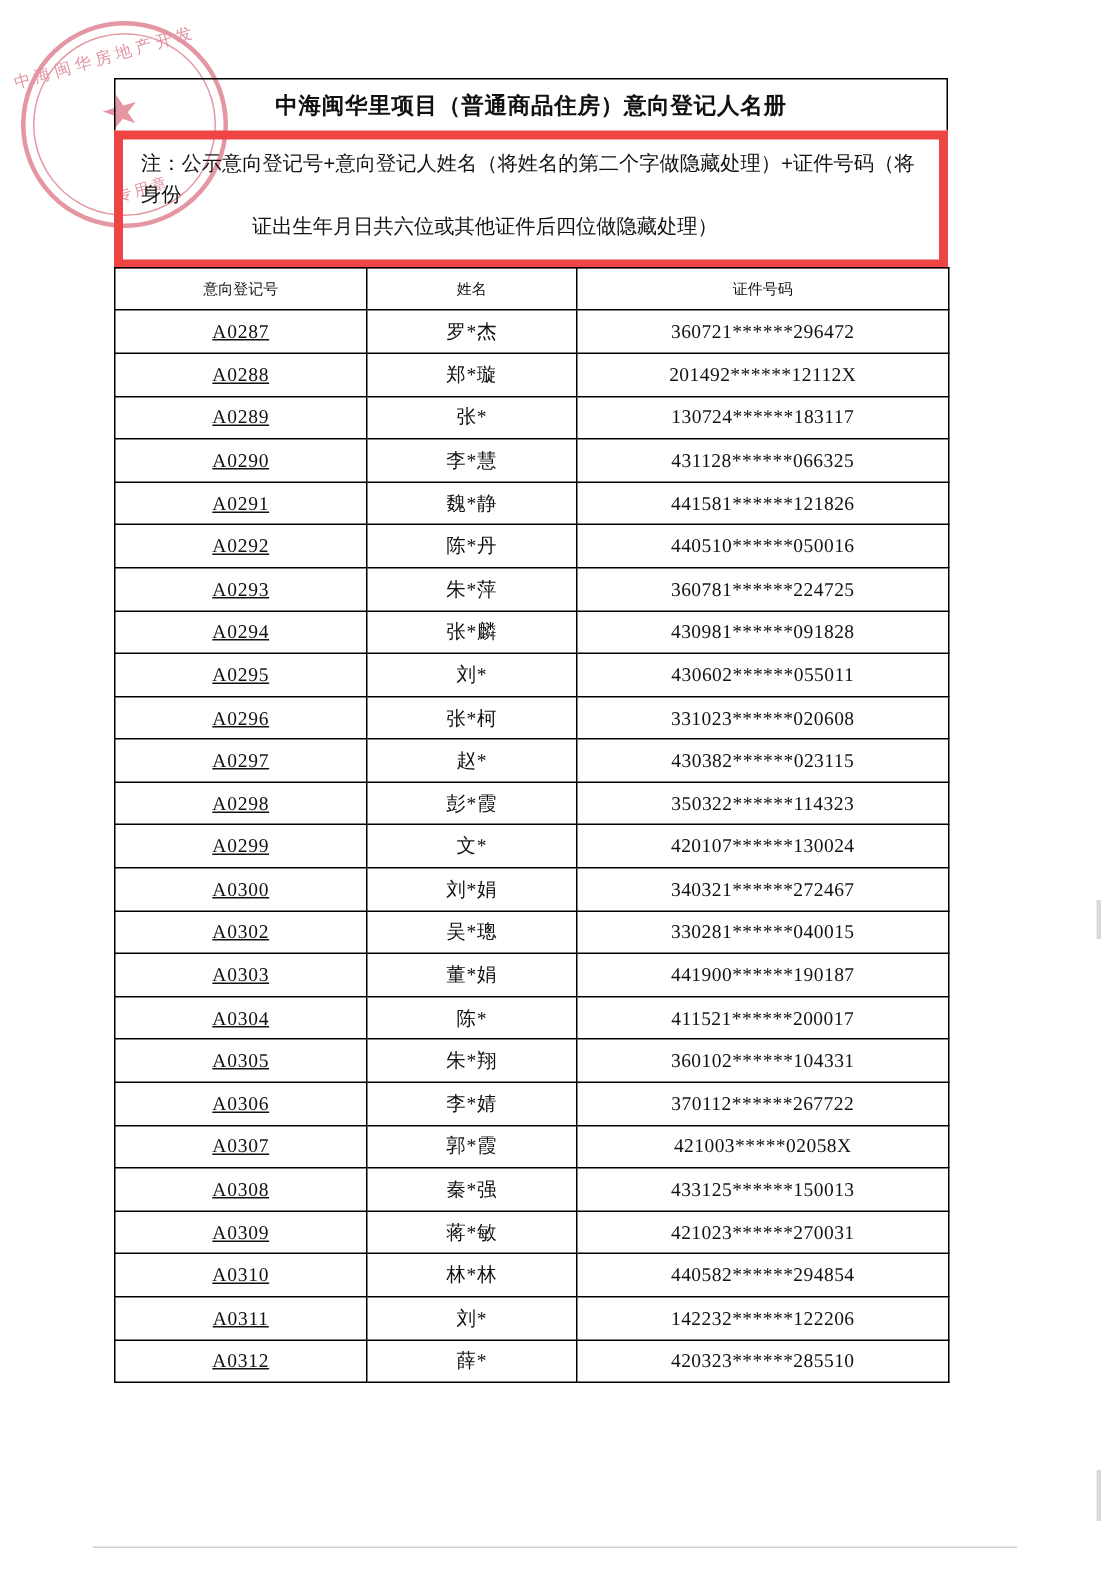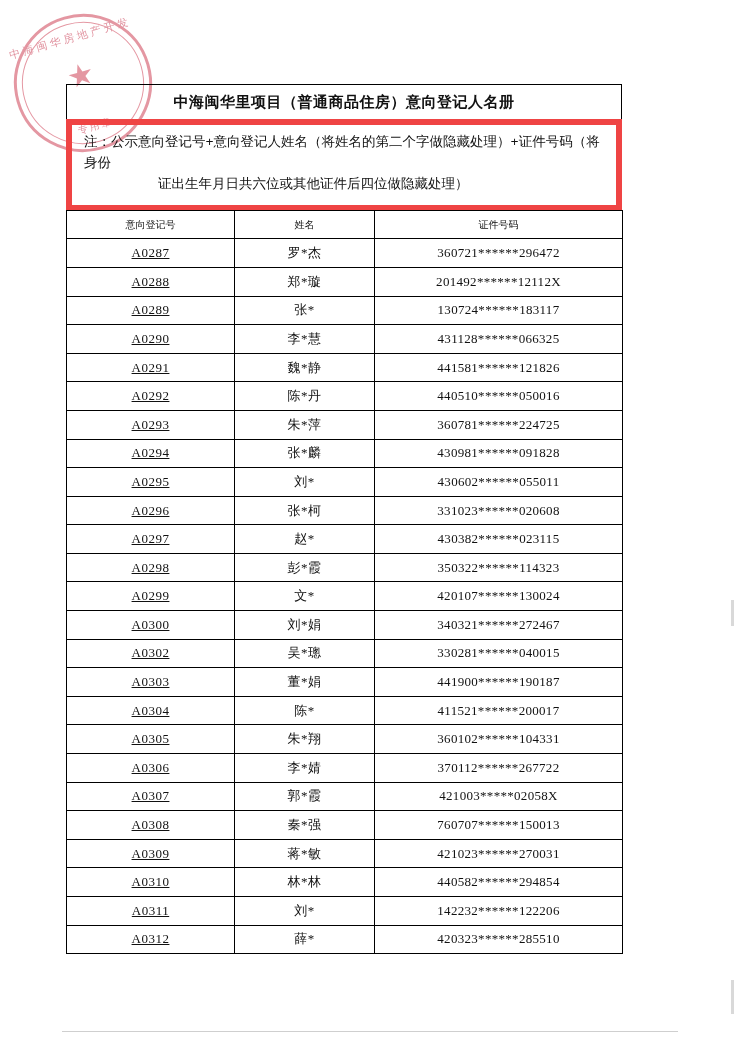--- a/index.html
+++ b/index.html
@@ -78,24 +78,23 @@
     text-align: center;
     font-size: 10px;
     letter-spacing: 2px;
     color: #cf5166;
     white-space: nowrap;
   }
 
   
   .doc {
     position: absolute;
-    left: 66px;
+    left: 76px;
     top: 52px;
     width: 556px;
-    margin-top: 32px;
   }
 
   .title-box {
     border: 1px solid #000;
     border-bottom: none;
     height: 34px;
     display: flex;
     align-items: center;
     justify-content: center;
   }
@@ -304,21 +303,21 @@
             <td class="idno">370112******267722</td>
           </tr>
           <tr>
             <td class="regno">A0307</td>
             <td class="name">郭*霞</td>
             <td class="idno">421003*****02058X</td>
           </tr>
           <tr>
             <td class="regno">A0308</td>
             <td class="name">秦*强</td>
-            <td class="idno">760707******150013</td>
+            <td class="idno">433125******150013</td>
           </tr>
           <tr>
             <td class="regno">A0309</td>
             <td class="name">蒋*敏</td>
             <td class="idno">421023******270031</td>
           </tr>
           <tr>
             <td class="regno">A0310</td>
             <td class="name">林*林</td>
             <td class="idno">440582******294854</td>

